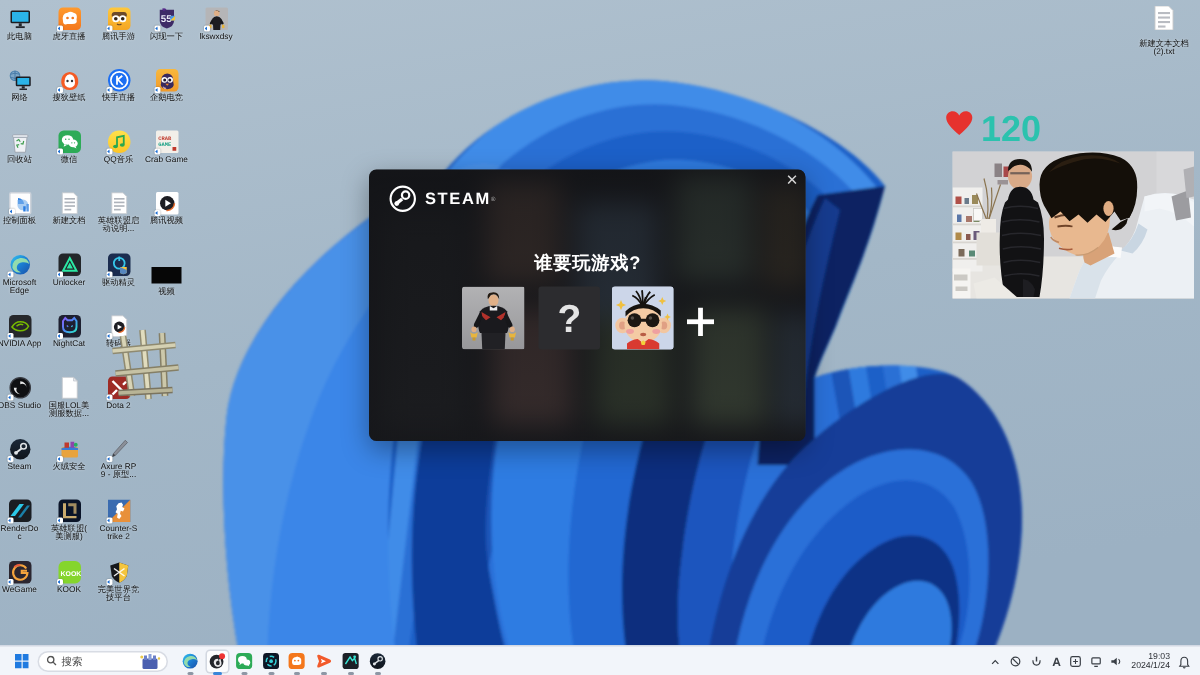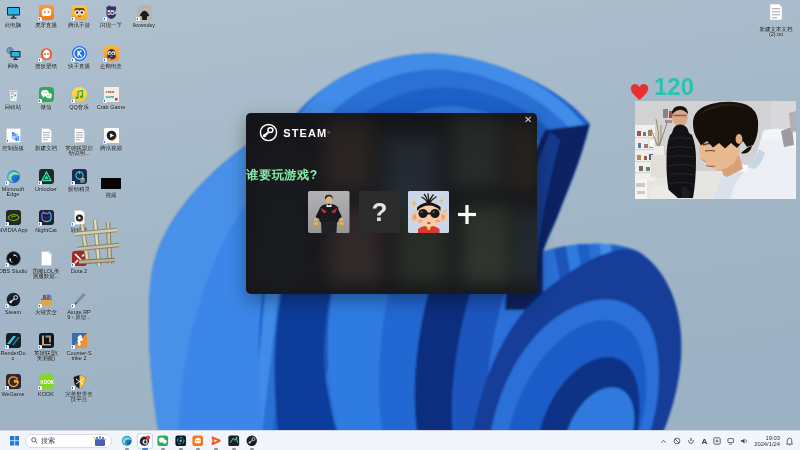--- a/index.html
+++ b/index.html
@@ -12,26 +12,26 @@
 .sc{position:absolute;left:-1px;bottom:-1px;width:4.5px;height:4.5px;background:#fff;border-radius:1px;box-shadow:0 0 1px rgba(0,0,0,.4);}
 .sc:before{content:"";position:absolute;left:1px;top:1px;border:1.2px solid transparent;border-bottom-color:#1d6fd4;border-left-color:#1d6fd4;width:0;height:0;transform:rotate(45deg);}
 
 #dlg{position:absolute;left:246.3px;top:113px;width:291px;height:181px;background:#1d1e22;border-radius:5px;overflow:hidden;box-shadow:0 6px 18px rgba(0,0,0,.35);}
 #dlg .blobs{position:absolute;inset:0;filter:blur(9px);}
 #dlg .ov{position:absolute;inset:0;background:linear-gradient(180deg,rgba(15,16,19,.66),rgba(15,16,19,.48));}
 #dlg .logo{position:absolute;left:13px;top:10px;display:flex;align-items:center;}
 #dlg .stxt{color:#fff;font-weight:bold;font-size:11px;letter-spacing:1.1px;margin-left:5px;}
 #dlg .reg{color:#bbb;font-size:4px;vertical-align:top;}
 #dlg .x{position:absolute;right:5px;top:1px;color:#d6d6d6;font-size:10px;}
-#dlg .title{position:absolute;left:0;top:54px;width:100%;text-align:left;color:#86efac;font-weight:bold;font-size:12.2px;letter-spacing:0.5px;}
+#dlg .title{position:absolute;left:0;top:54px;width:100%;text-align:center;color:#ffffff;font-weight:bold;font-size:12.2px;letter-spacing:0.5px;}
 .av{position:absolute;top:78px;width:41.5px;height:42px;border-radius:2px;overflow:hidden;}
 
 #cam{position:absolute;left:635px;top:101px;width:161px;height:98px;overflow:hidden;background:#d6d6d8;filter:blur(0.35px);}
 
-#likes{position:absolute;left:630px;top:73px;display:flex;align-items:flex-end;}
+#likes{position:absolute;left:630px;top:73px;display:flex;align-items:flex-start;}
 #likes .n{color:#2bc2ae;font-weight:bold;font-size:24px;letter-spacing:0px;margin-left:5px;}
 
 #tb{position:absolute;left:0;top:430px;width:800px;height:20px;background:#f2f5fa;border-top:1px solid rgba(180,190,205,.5);box-sizing:border-box;}
 #tb .tic{position:absolute;top:3.5px;width:11.5px;height:11.5px;}
 #tb .dot{position:absolute;top:17px;width:4px;height:1.5px;border-radius:1px;background:#8d97a5;}
 #search{position:absolute;left:25px;top:3px;width:87px;height:13.5px;background:#fff;border:1px solid #d8dce4;border-radius:8px;box-sizing:border-box;display:flex;align-items:center;}
 #tray{position:absolute;right:0;top:0;height:20px;display:flex;align-items:center;color:#3a3f46;}
 .clk{font-size:5.8px;line-height:6.4px;text-align:right;color:#2c2f35;}
 </style>
 </head>

